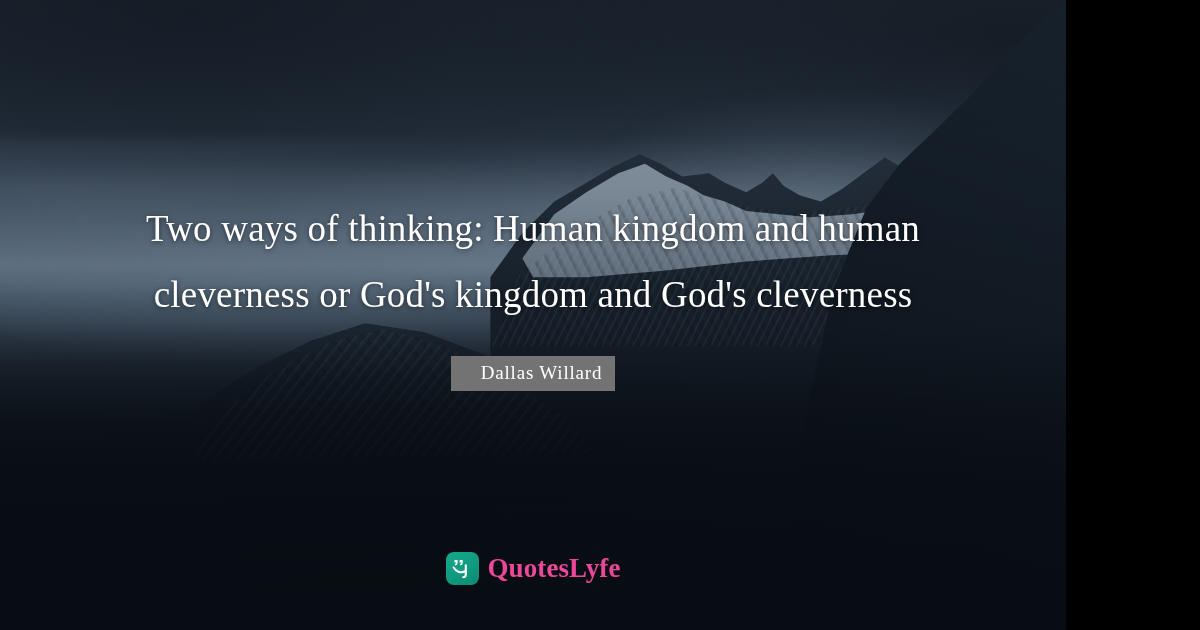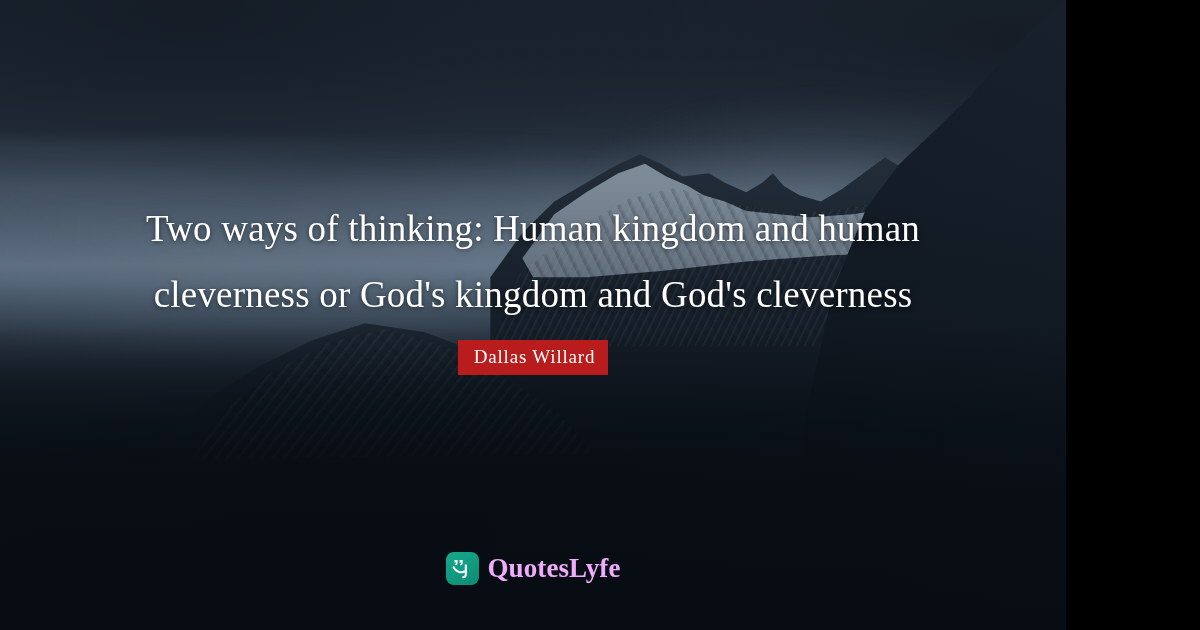--- a/index.html
+++ b/index.html
@@ -165,27 +165,27 @@
     width: 920px;
     text-align: center;
     color: #ffffff;
     font-size: 37px;
     line-height: 66px;
     font-weight: 400;
     letter-spacing: 0.2px;
     text-shadow: 0 1px 5px rgba(0,0,0,0.55);
   }
   .author-badge {
-    margin-top: 12px;
-    background: #b91c1c;
+    margin-top: 28px;
+    background: #737373;
     color: #ffffff;
     font-size: 19px;
     line-height: 1;
     letter-spacing: 0.8px;
-    padding: 7px 13px 9px 16px;
+    padding: 7px 13px 9px 30px;
     white-space: nowrap;
   }
   .brand {
     position: absolute;
     left: 0;
     right: 0;
     top: 552px;
     display: flex;
     justify-content: center;
     align-items: center;
@@ -194,21 +194,21 @@
   .brand-mark {
     position: relative;
     width: 33px;
     height: 33px;
     border-radius: 8px;
     background: linear-gradient(150deg, #17a98c 0%, #109a80 55%, #0c8a73 100%);
     flex: none;
   }
   .brand-mark svg { position: absolute; inset: 0; }
   .brand-name {
-    color: #f0abfc;
+    color: #ec4899;
     font-size: 27px;
     font-weight: bold;
     letter-spacing: 0.1px;
     line-height: 1;
   }
 </style>
 </head>
 <body>
 
 <div class="canvas">

